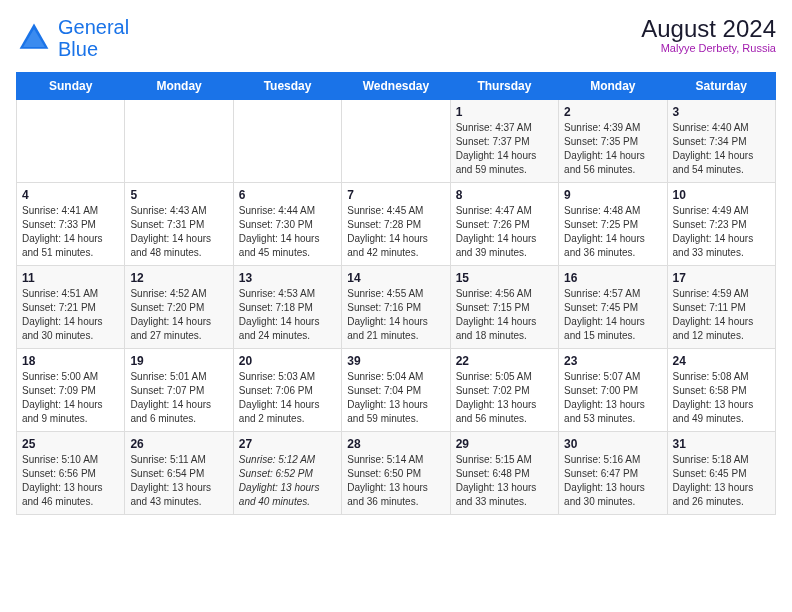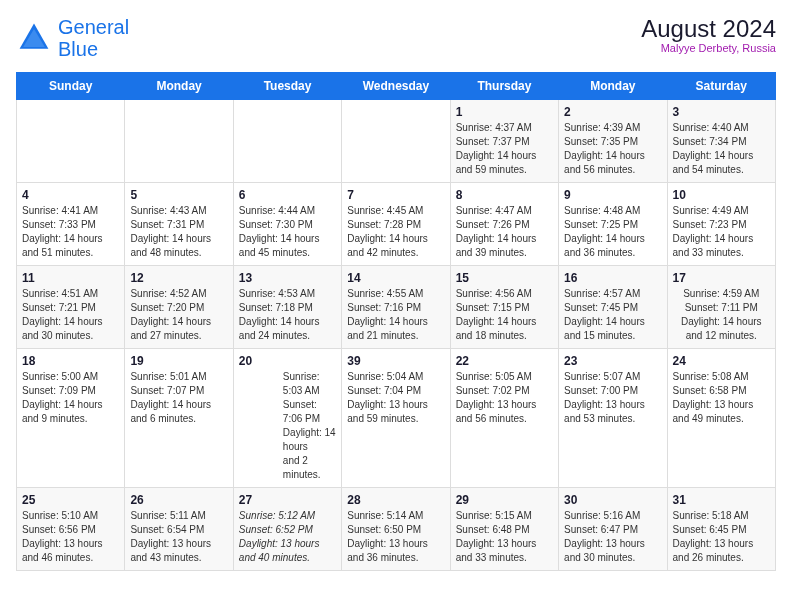--- a/index.html
+++ b/index.html
@@ -240,21 +240,21 @@
         </td>
         <td>
           <div class="day-number">16</div>
           <div class="day-info" style="white-space: pre-line;">Sunrise: 4:57 AM
 Sunset: 7:45 PM
 Daylight: 14 hours
 and 15 minutes.</div>
         </td>
         <td>
           <div class="day-number">17</div>
-          <div class="day-info" style="white-space: pre-line; text-align: center;">Sunrise: 4:59 AM
+          <div class="day-info" style="white-space: pre-line;">Sunrise: 4:59 AM
 Sunset: 7:11 PM
 Daylight: 14 hours
 and 12 minutes.</div>
         </td>
       </tr>
       <tr>
         <td>
           <div class="day-number">18</div>
           <div class="day-info" style="white-space: pre-line;">Sunrise: 5:00 AM
 Sunset: 7:09 PM
@@ -263,21 +263,21 @@
         </td>
         <td>
           <div class="day-number">19</div>
           <div class="day-info" style="white-space: pre-line;">Sunrise: 5:01 AM
 Sunset: 7:07 PM
 Daylight: 14 hours
 and 6 minutes.</div>
         </td>
         <td>
           <div class="day-number">20</div>
-          <div class="day-info" style="white-space: pre-line; margin-left: 44px;">Sunrise: 5:03 AM
+          <div class="day-info" style="white-space: pre-line;">Sunrise: 5:03 AM
 Sunset: 7:06 PM
 Daylight: 14 hours
 and 2 minutes.</div>
         </td>
         <td>
           <div class="day-number">39</div>
           <div class="day-info" style="white-space: pre-line;">Sunrise: 5:04 AM
 Sunset: 7:04 PM
 Daylight: 13 hours
 and 59 minutes.</div>

